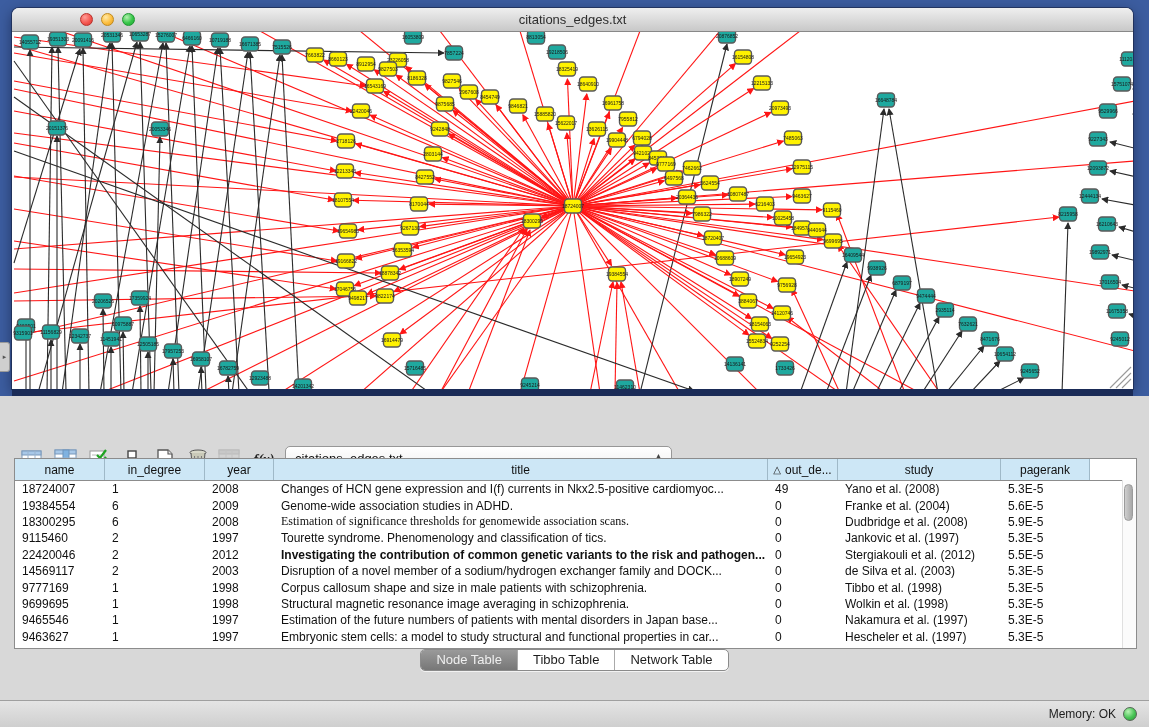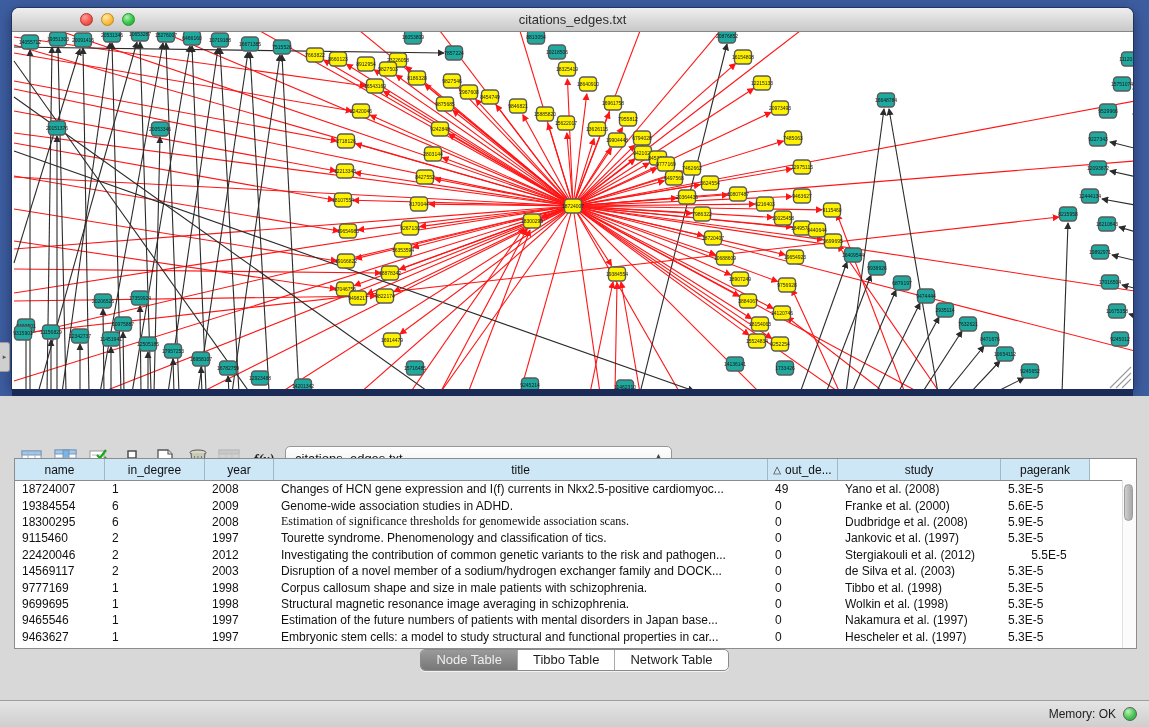--- a/index.html
+++ b/index.html
@@ -924,21 +924,21 @@
           <div class="td" style="width: 70px;">49</div>
           <div class="td" style="width: 163px;">Yano et al. (2008)</div>
           <div class="td" style="width: 89px;">5.3E-5</div>
         </div>
         <div class="tr">
           <div class="td" style="width: 90px;">19384554</div>
           <div class="td" style="width: 100px;">6</div>
           <div class="td" style="width: 69px;">2009</div>
           <div class="td" style="width: 494px;">Genome-wide association studies in ADHD.</div>
           <div class="td" style="width: 70px;">0</div>
-          <div class="td" style="width: 163px;">Franke et al. (2000)</div>
+          <div class="td" style="width: 163px;">Franke et al. (2004)</div>
           <div class="td" style="width: 89px;">5.6E-5</div>
         </div>
         <div class="tr">
           <div class="td" style="width: 90px;">18300295</div>
           <div class="td" style="width: 100px;">6</div>
           <div class="td" style="width: 69px;">2008</div>
           <div class="td" style="width: 494px; font-family: Liberation Serif, serif;">Estimation of significance thresholds for genomewide association scans.</div>
           <div class="td" style="width: 70px;">0</div>
           <div class="td" style="width: 163px;">Dudbridge et al. (2008)</div>
           <div class="td" style="width: 89px;">5.9E-5</div>
@@ -949,24 +949,24 @@
           <div class="td" style="width: 69px;">1997</div>
           <div class="td" style="width: 494px;">Tourette syndrome. Phenomenology and classification of tics.</div>
           <div class="td" style="width: 70px;">0</div>
           <div class="td" style="width: 163px;">Jankovic et al. (1997)</div>
           <div class="td" style="width: 89px;">5.3E-5</div>
         </div>
         <div class="tr">
           <div class="td" style="width: 90px;">22420046</div>
           <div class="td" style="width: 100px;">2</div>
           <div class="td" style="width: 69px;">2012</div>
-          <div class="td" style="width: 494px;">Investigating the contribution of common genetic variants to the risk and pathogen...</div>
+          <div class="td" style="width: 494px; font-weight: bold;">Investigating the contribution of common genetic variants to the risk and pathogen...</div>
           <div class="td" style="width: 70px;">0</div>
           <div class="td" style="width: 163px;">Stergiakouli et al. (2012)</div>
-          <div class="td" style="width: 89px; text-align: center;">5.5E-5</div>
+          <div class="td" style="width: 89px;">5.5E-5</div>
         </div>
         <div class="tr">
           <div class="td" style="width: 90px;">14569117</div>
           <div class="td" style="width: 100px;">2</div>
           <div class="td" style="width: 69px;">2003</div>
           <div class="td" style="width: 494px;">Disruption of a novel member of a sodium/hydrogen exchanger family and DOCK...</div>
           <div class="td" style="width: 70px;">0</div>
           <div class="td" style="width: 163px;">de Silva et al. (2003)</div>
           <div class="td" style="width: 89px;">5.3E-5</div>
         </div>

